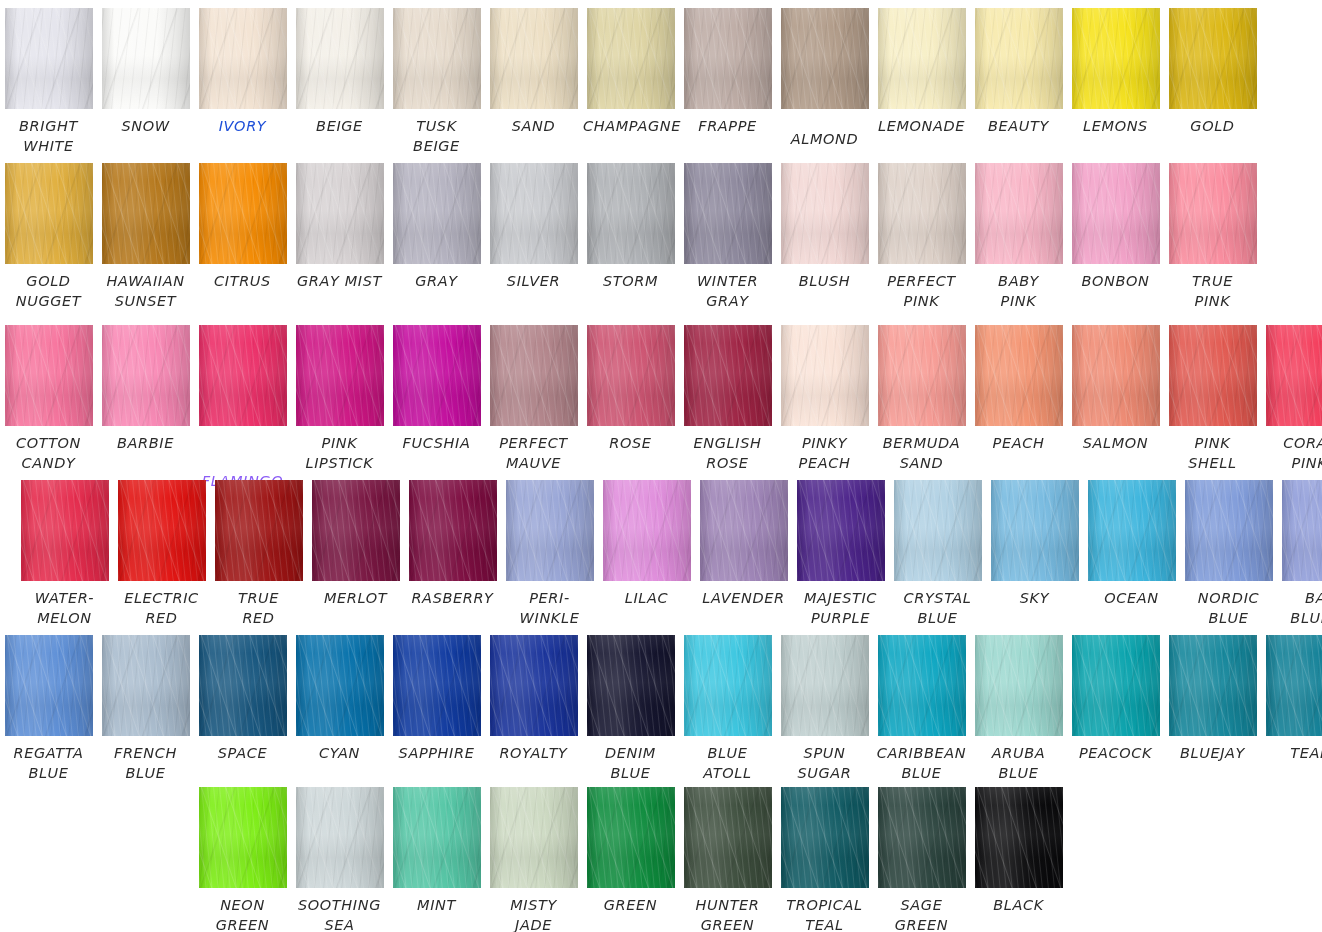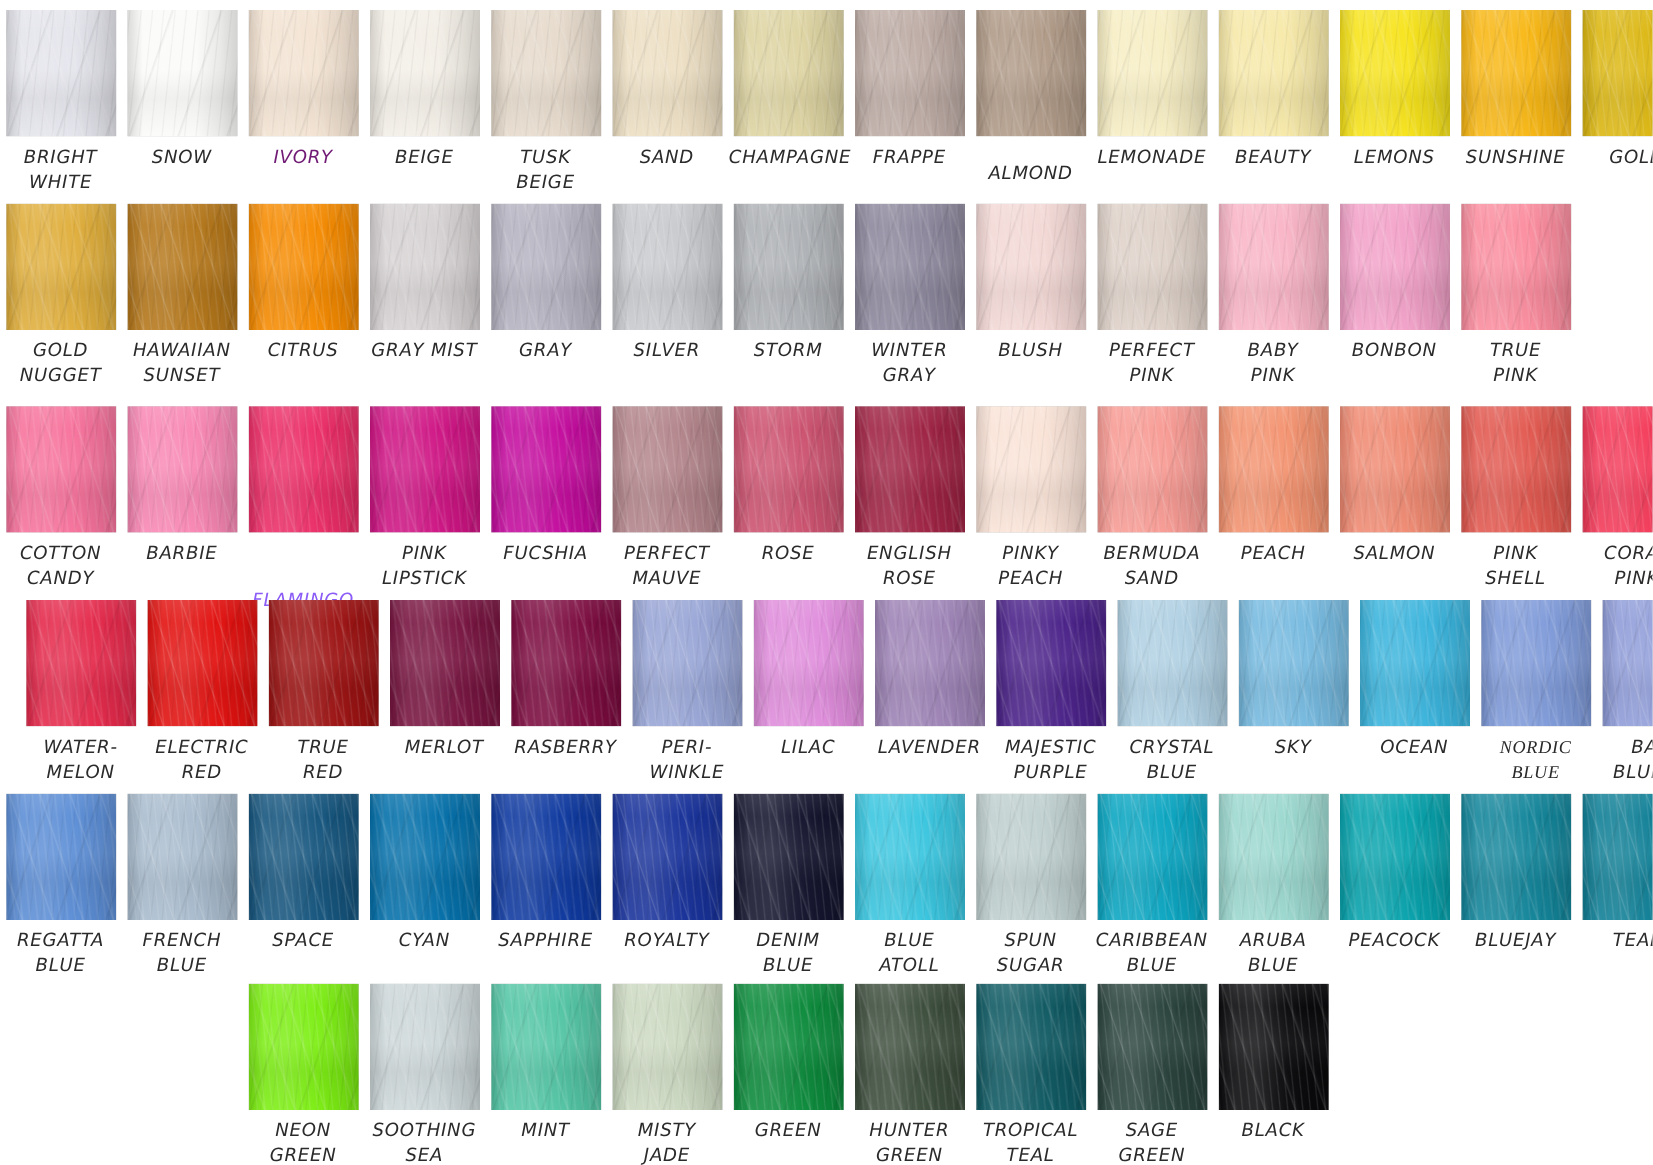--- a/index.html
+++ b/index.html
@@ -144,21 +144,21 @@
         <div class="swatch-label" style="color: rgb(43, 43, 43);">SNOW</div>
       </div>
       <div class="swatch-cell">
         <div class="spool">
           <div class="base" style="background-color: rgb(243, 227, 210);"></div>
           <div class="threads"></div>
           <div class="strands"></div>
           <div class="band"></div>
           <div class="shade"></div>
         </div>
-        <div class="swatch-label" style="color: #701a75;">IVORY</div>
+        <div class="swatch-label" style="color: #1d4ed8;">IVORY</div>
       </div>
       <div class="swatch-cell">
         <div class="spool">
           <div class="base" style="background-color: rgb(243, 239, 231);"></div>
           <div class="threads"></div>
           <div class="strands"></div>
           <div class="band"></div>
           <div class="shade"></div>
         </div>
         <div class="swatch-label" style="color: rgb(43, 43, 43);">BEIGE</div>
@@ -239,30 +239,20 @@
           <div class="base" style="background-color: rgb(247, 227, 26);"></div>
           <div class="threads"></div>
           <div class="strands"></div>
           <div class="band"></div>
           <div class="shade"></div>
         </div>
         <div class="swatch-label" style="color: rgb(43, 43, 43);">LEMONS</div>
       </div>
       <div class="swatch-cell">
         <div class="spool">
-          <div class="base" style="background-color: rgb(248, 183, 19);"></div>
-          <div class="threads"></div>
-          <div class="strands"></div>
-          <div class="band"></div>
-          <div class="shade"></div>
-        </div>
-        <div class="swatch-label" style="color: rgb(43, 43, 43);">SUNSHINE</div>
-      </div>
-      <div class="swatch-cell">
-        <div class="spool">
           <div class="base" style="background-color: rgb(220, 183, 17);"></div>
           <div class="threads"></div>
           <div class="strands"></div>
           <div class="band"></div>
           <div class="shade"></div>
         </div>
         <div class="swatch-label" style="color: rgb(43, 43, 43);">GOLD</div>
       </div>
     </div>
     <div class="swatch-row" style="top: 163px; padding-left: 0px;">
@@ -681,21 +671,21 @@
         <div class="swatch-label" style="color: rgb(43, 43, 43);">OCEAN</div>
       </div>
       <div class="swatch-cell">
         <div class="spool">
           <div class="base" style="background-color: rgb(126, 154, 217);"></div>
           <div class="threads"></div>
           <div class="strands"></div>
           <div class="band"></div>
           <div class="shade"></div>
         </div>
-        <div class="swatch-label" style="color: rgb(43, 43, 43); font-family: Liberation Serif, serif;">NORDIC
+        <div class="swatch-label" style="color: rgb(43, 43, 43);">NORDIC
 BLUE</div>
       </div>
       <div class="swatch-cell">
         <div class="spool">
           <div class="base" style="background-color: rgb(143, 156, 217);"></div>
           <div class="threads"></div>
           <div class="strands"></div>
           <div class="band"></div>
           <div class="shade"></div>
         </div>

